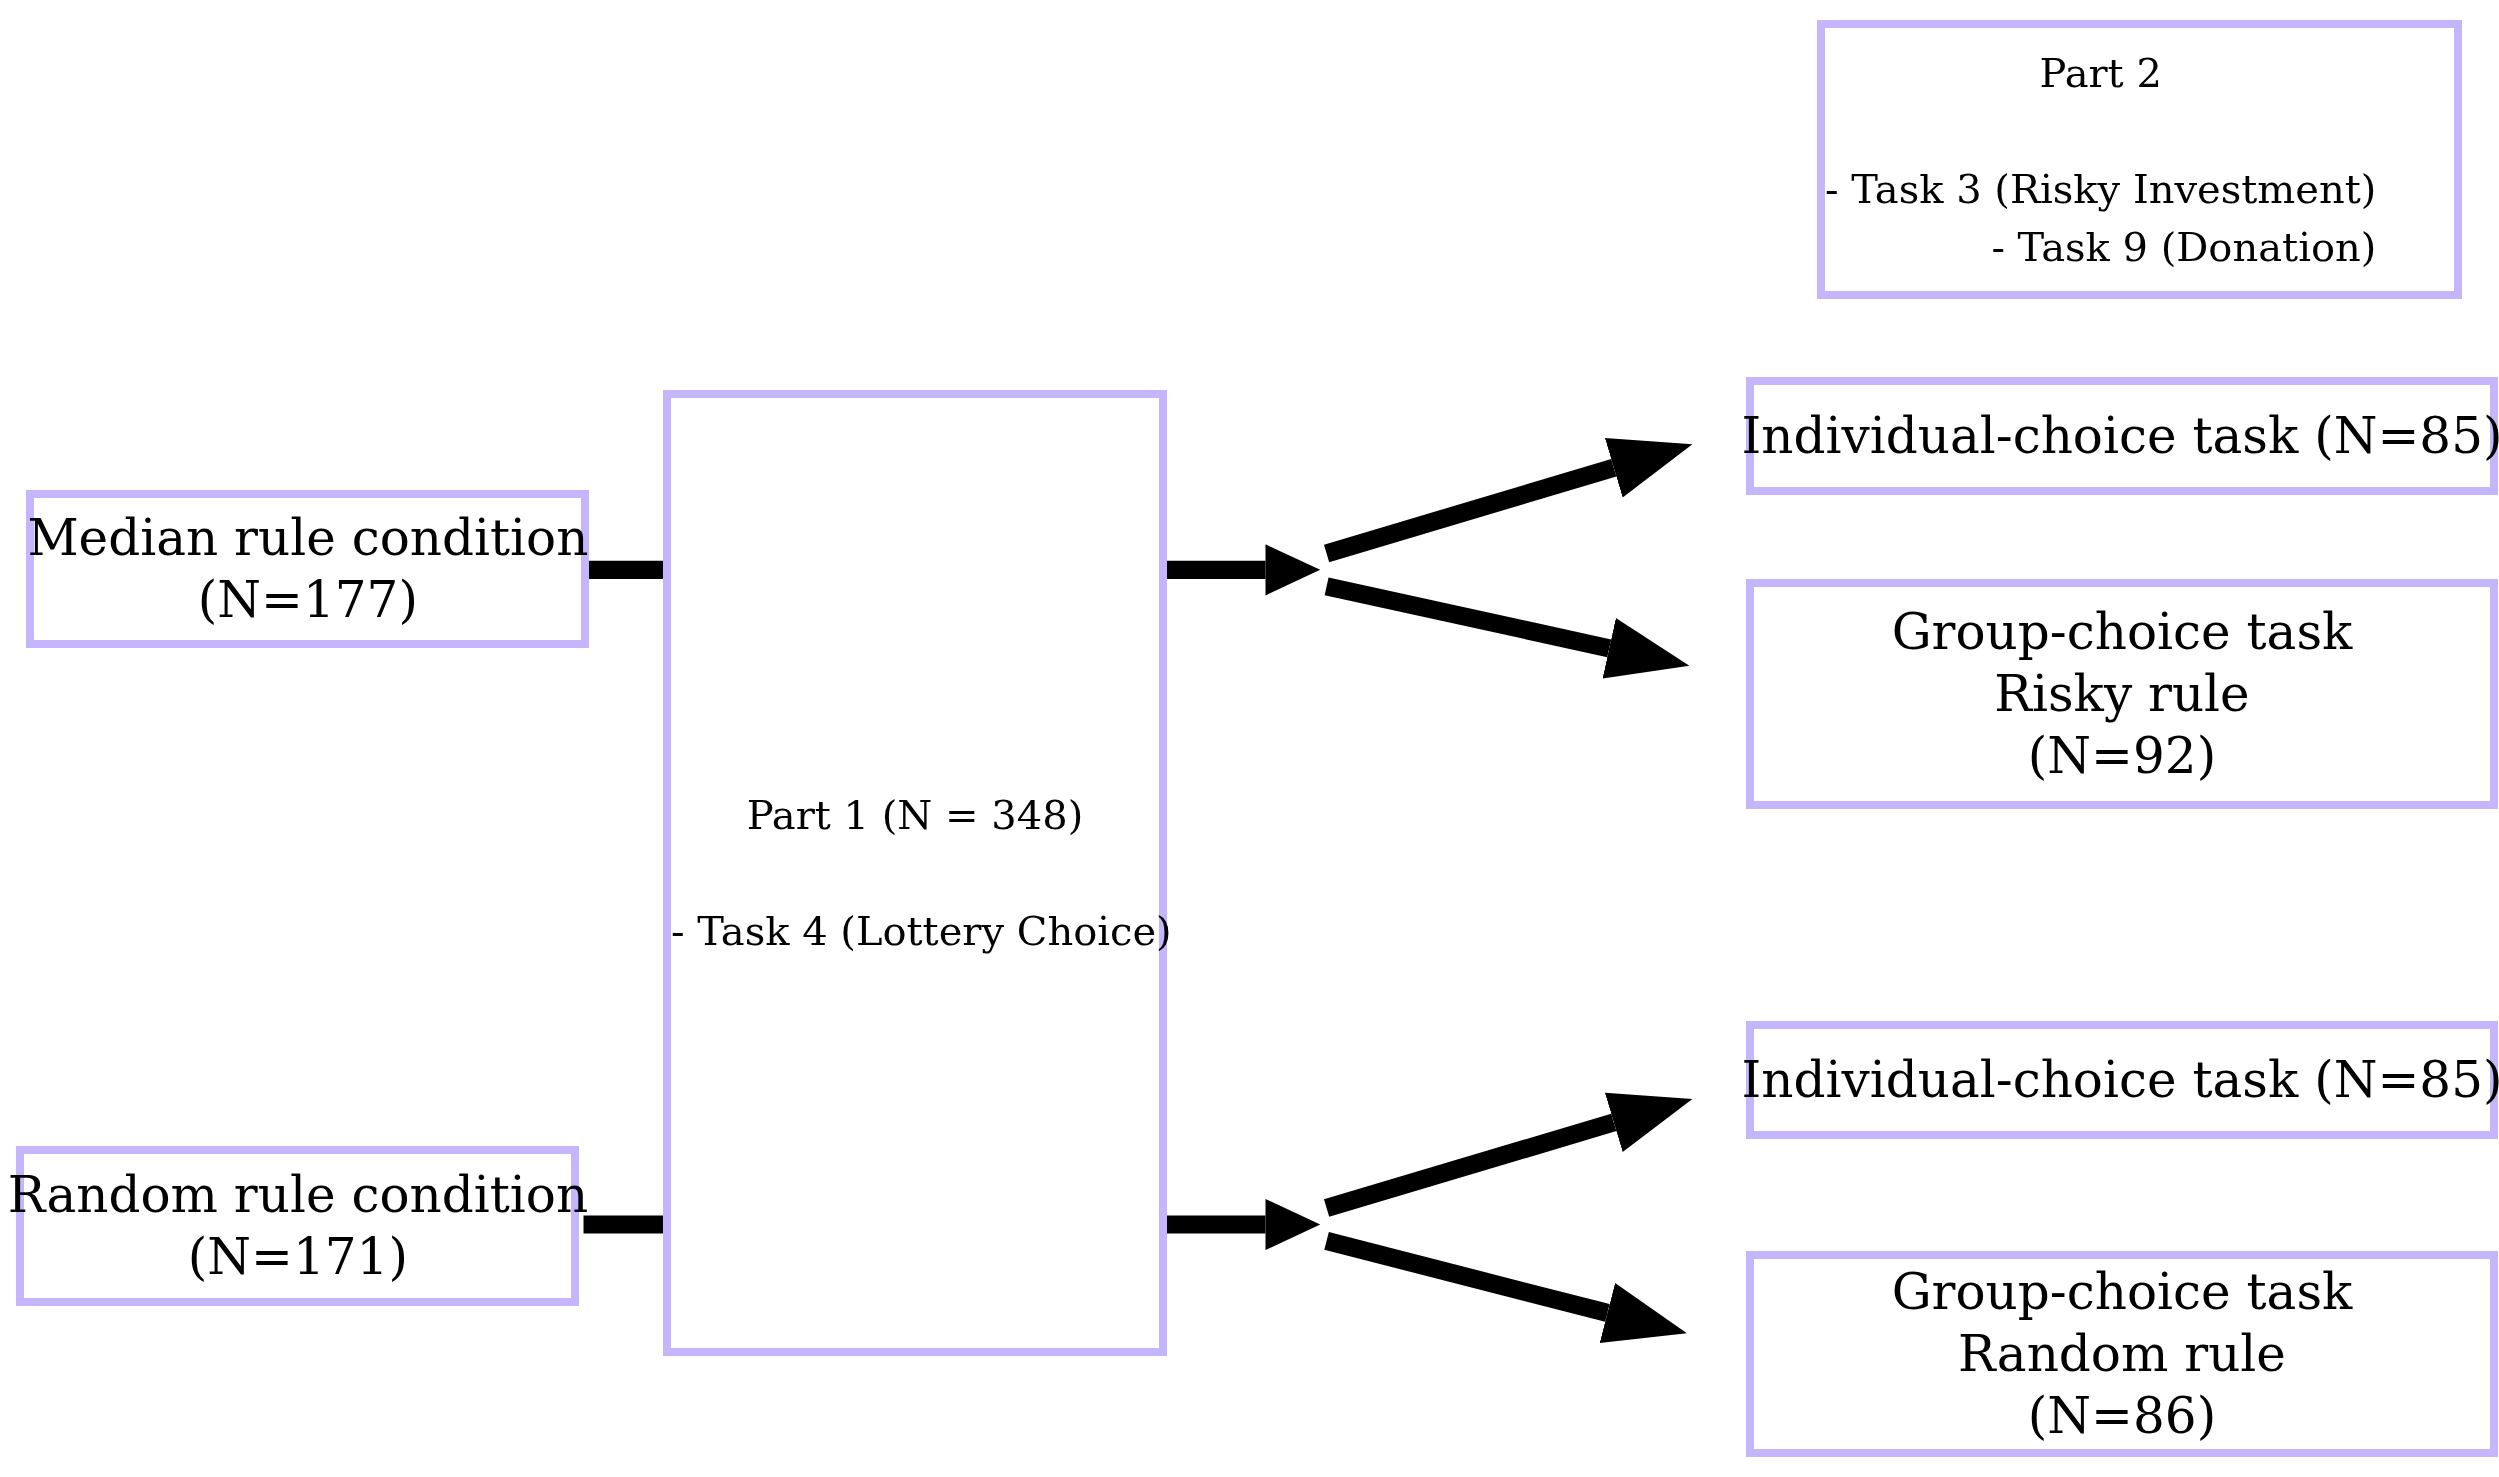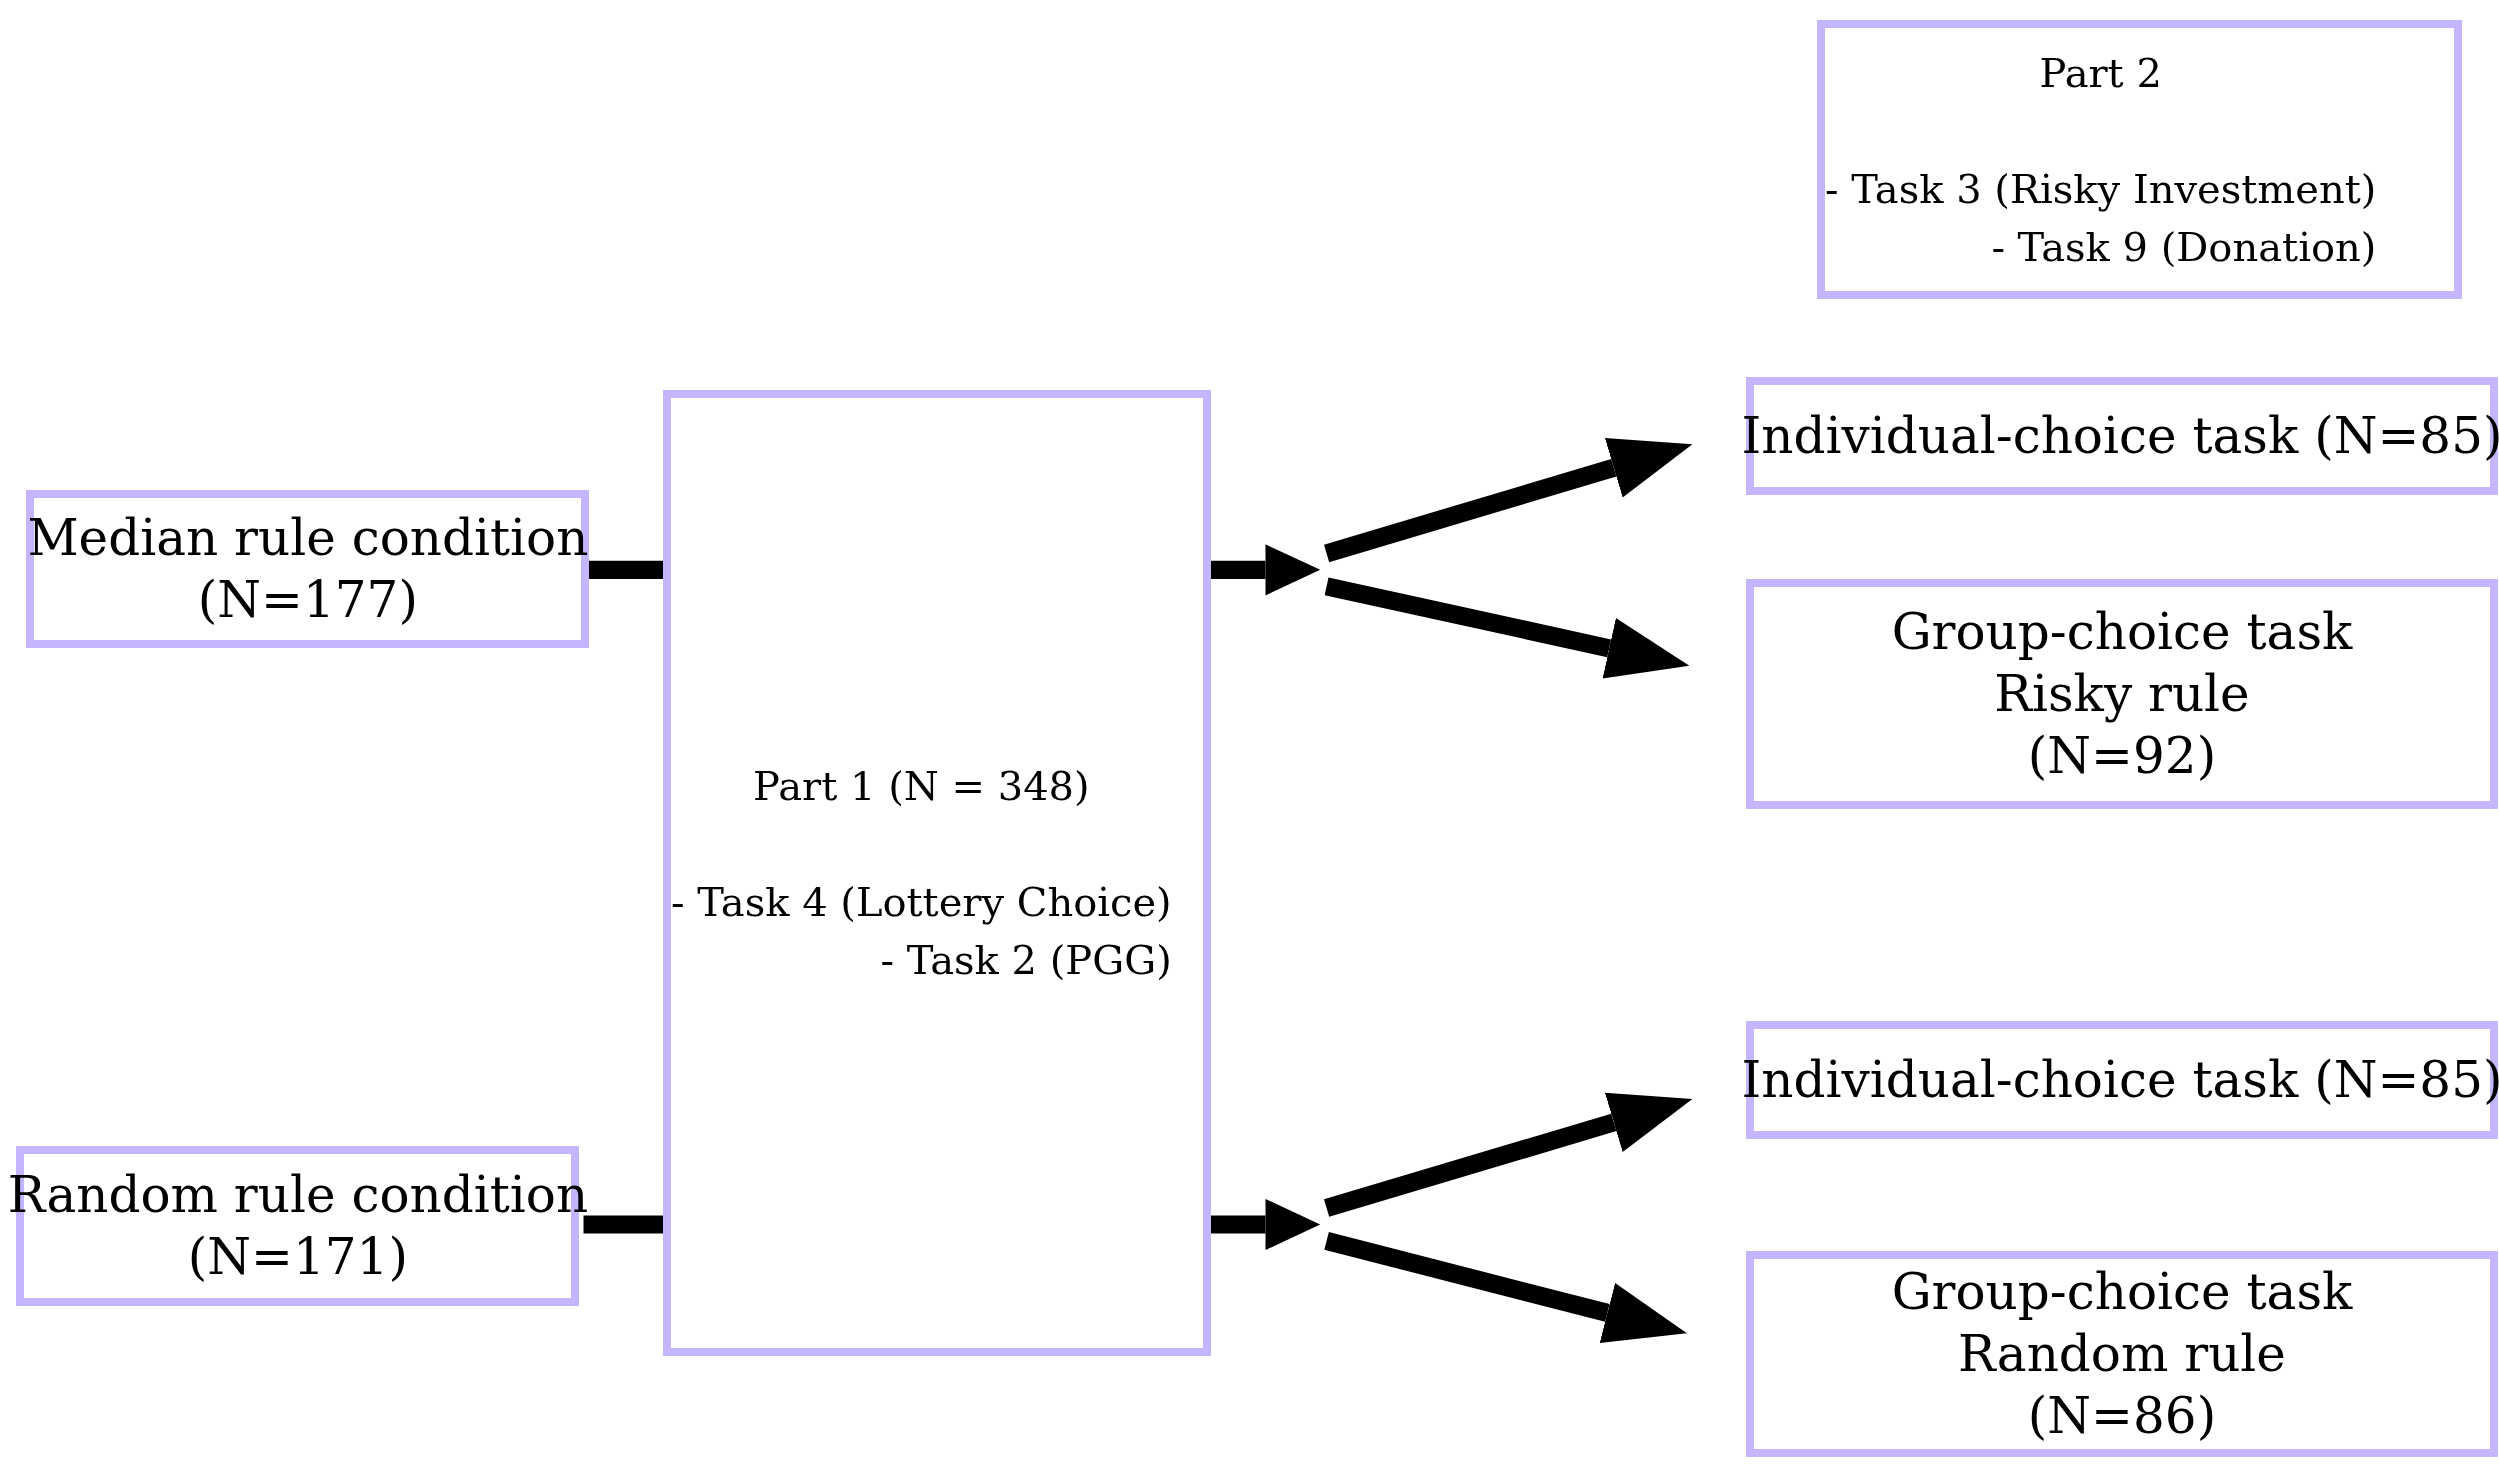--- a/index.html
+++ b/index.html
@@ -52,21 +52,21 @@
     margin-bottom: 58px;
   }
   .part-task {
     text-align: right;
   }
   .line { white-space: nowrap; }
 
   
   #box-median-cond   { left: 16.4px;   top: 490px;  width: 563px; height: 158px; margin-left: 10px; }
   #box-random-cond   { left: 16.4px;   top: 1146px; width: 563px; height: 160px; }
-  #box-part1         { left: 663px;  top: 390px;  width: 548px; height: 966px; }
+  #box-part1         { left: 663px;  top: 390px;  width: 504px; height: 966px; }
   #box-part2         { left: 1817px; top: 20px;   width: 645px; height: 279px; }
   #box-median-indiv  { left: 1746px; top: 377px;  width: 752px; height: 118px; }
   #box-median-group  { left: 1746px; top: 579px;  width: 752px; height: 230px; }
   #box-random-indiv  { left: 1746px; top: 1021px; width: 752px; height: 118px; }
   #box-random-group  { left: 1746px; top: 1251px; width: 752px; height: 206px; }
 </style>
 </head>
 <body>
 
 <div class="canvas">
@@ -95,21 +95,20 @@
       <div class="line part-title">Part 2</div>
       <div class="line part-task">- Task 3 (Risky Investment)</div>
       <div class="line part-task">- Task 9 (Donation)</div>
     </div>
   </div>
 
   <div class="box box--part" id="box-part1">
     <div class="part-inner">
       <div class="line part-title">Part 1 (N = 348)</div>
       <div class="line part-task">- Task 4 (Lottery Choice)</div>
-      <div class="line part-task">- Task 2 (PGG)</div>
     </div>
   </div>
 
   <div class="box box--cond" id="box-median-cond">
     <div class="line">Median rule condition</div>
     <div class="line">(N=177)</div>
   </div>
 
   <div class="box box--cond" id="box-random-cond">
     <div class="line">Random rule condition</div>

